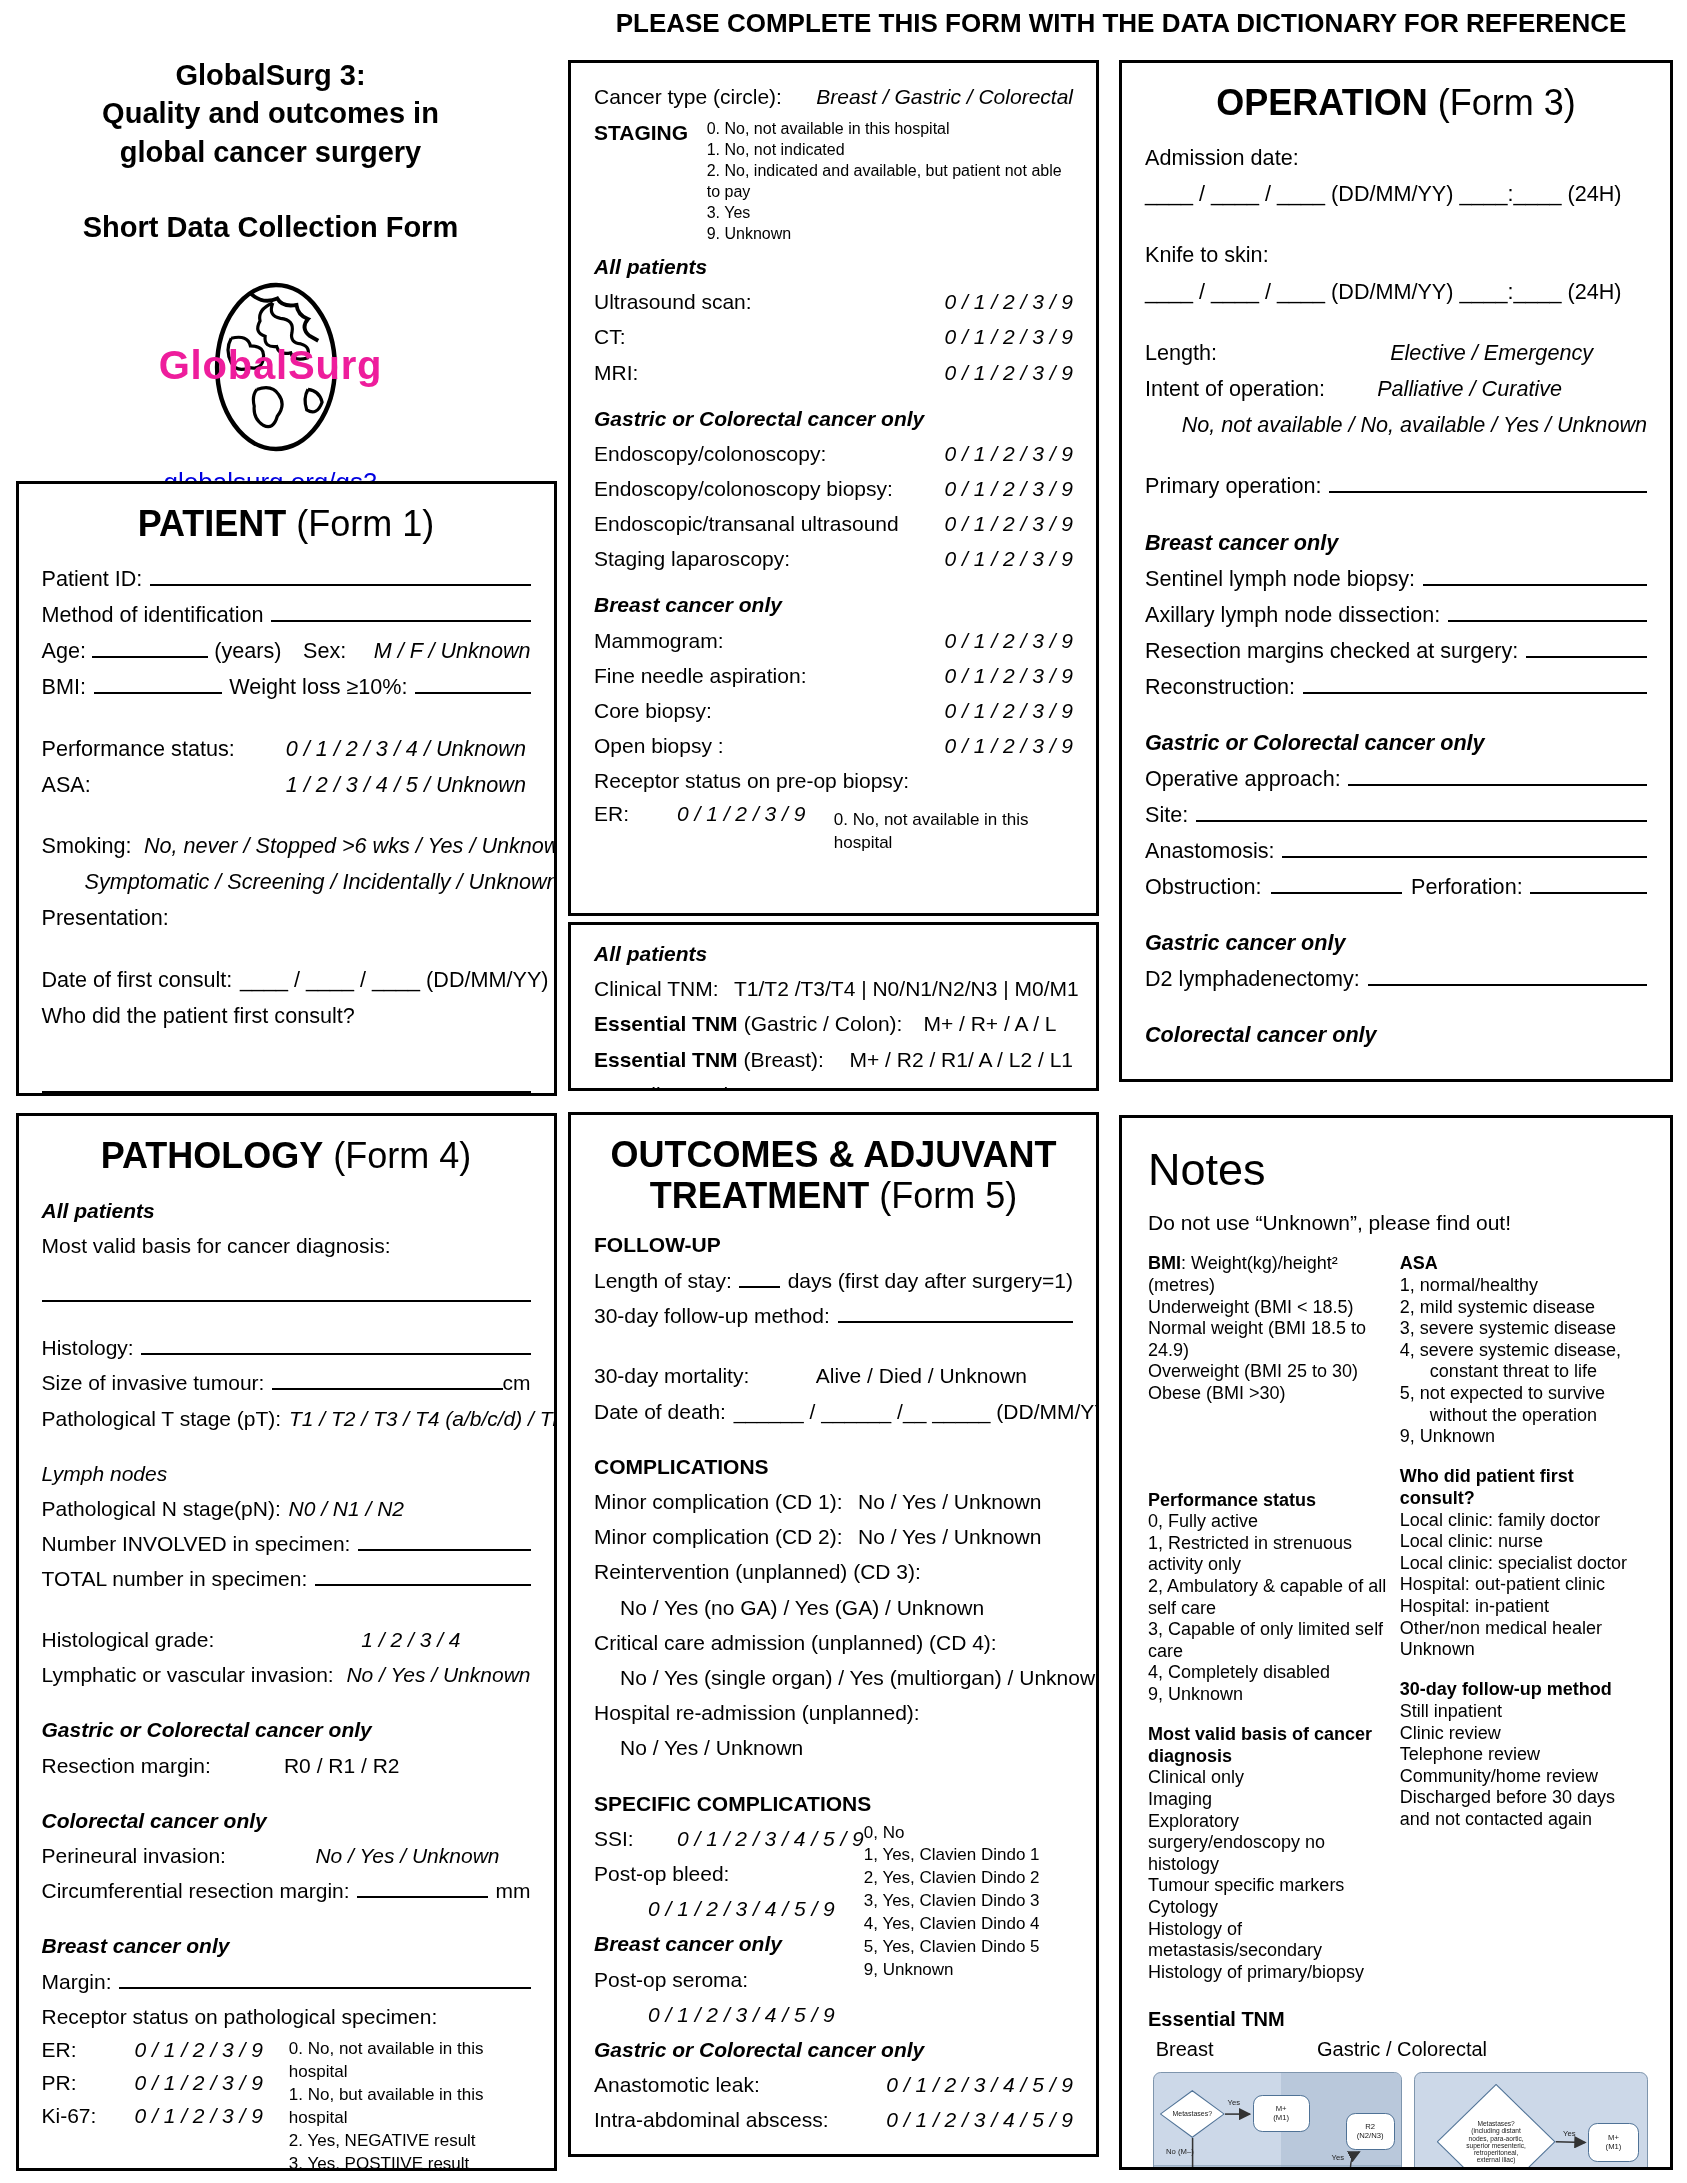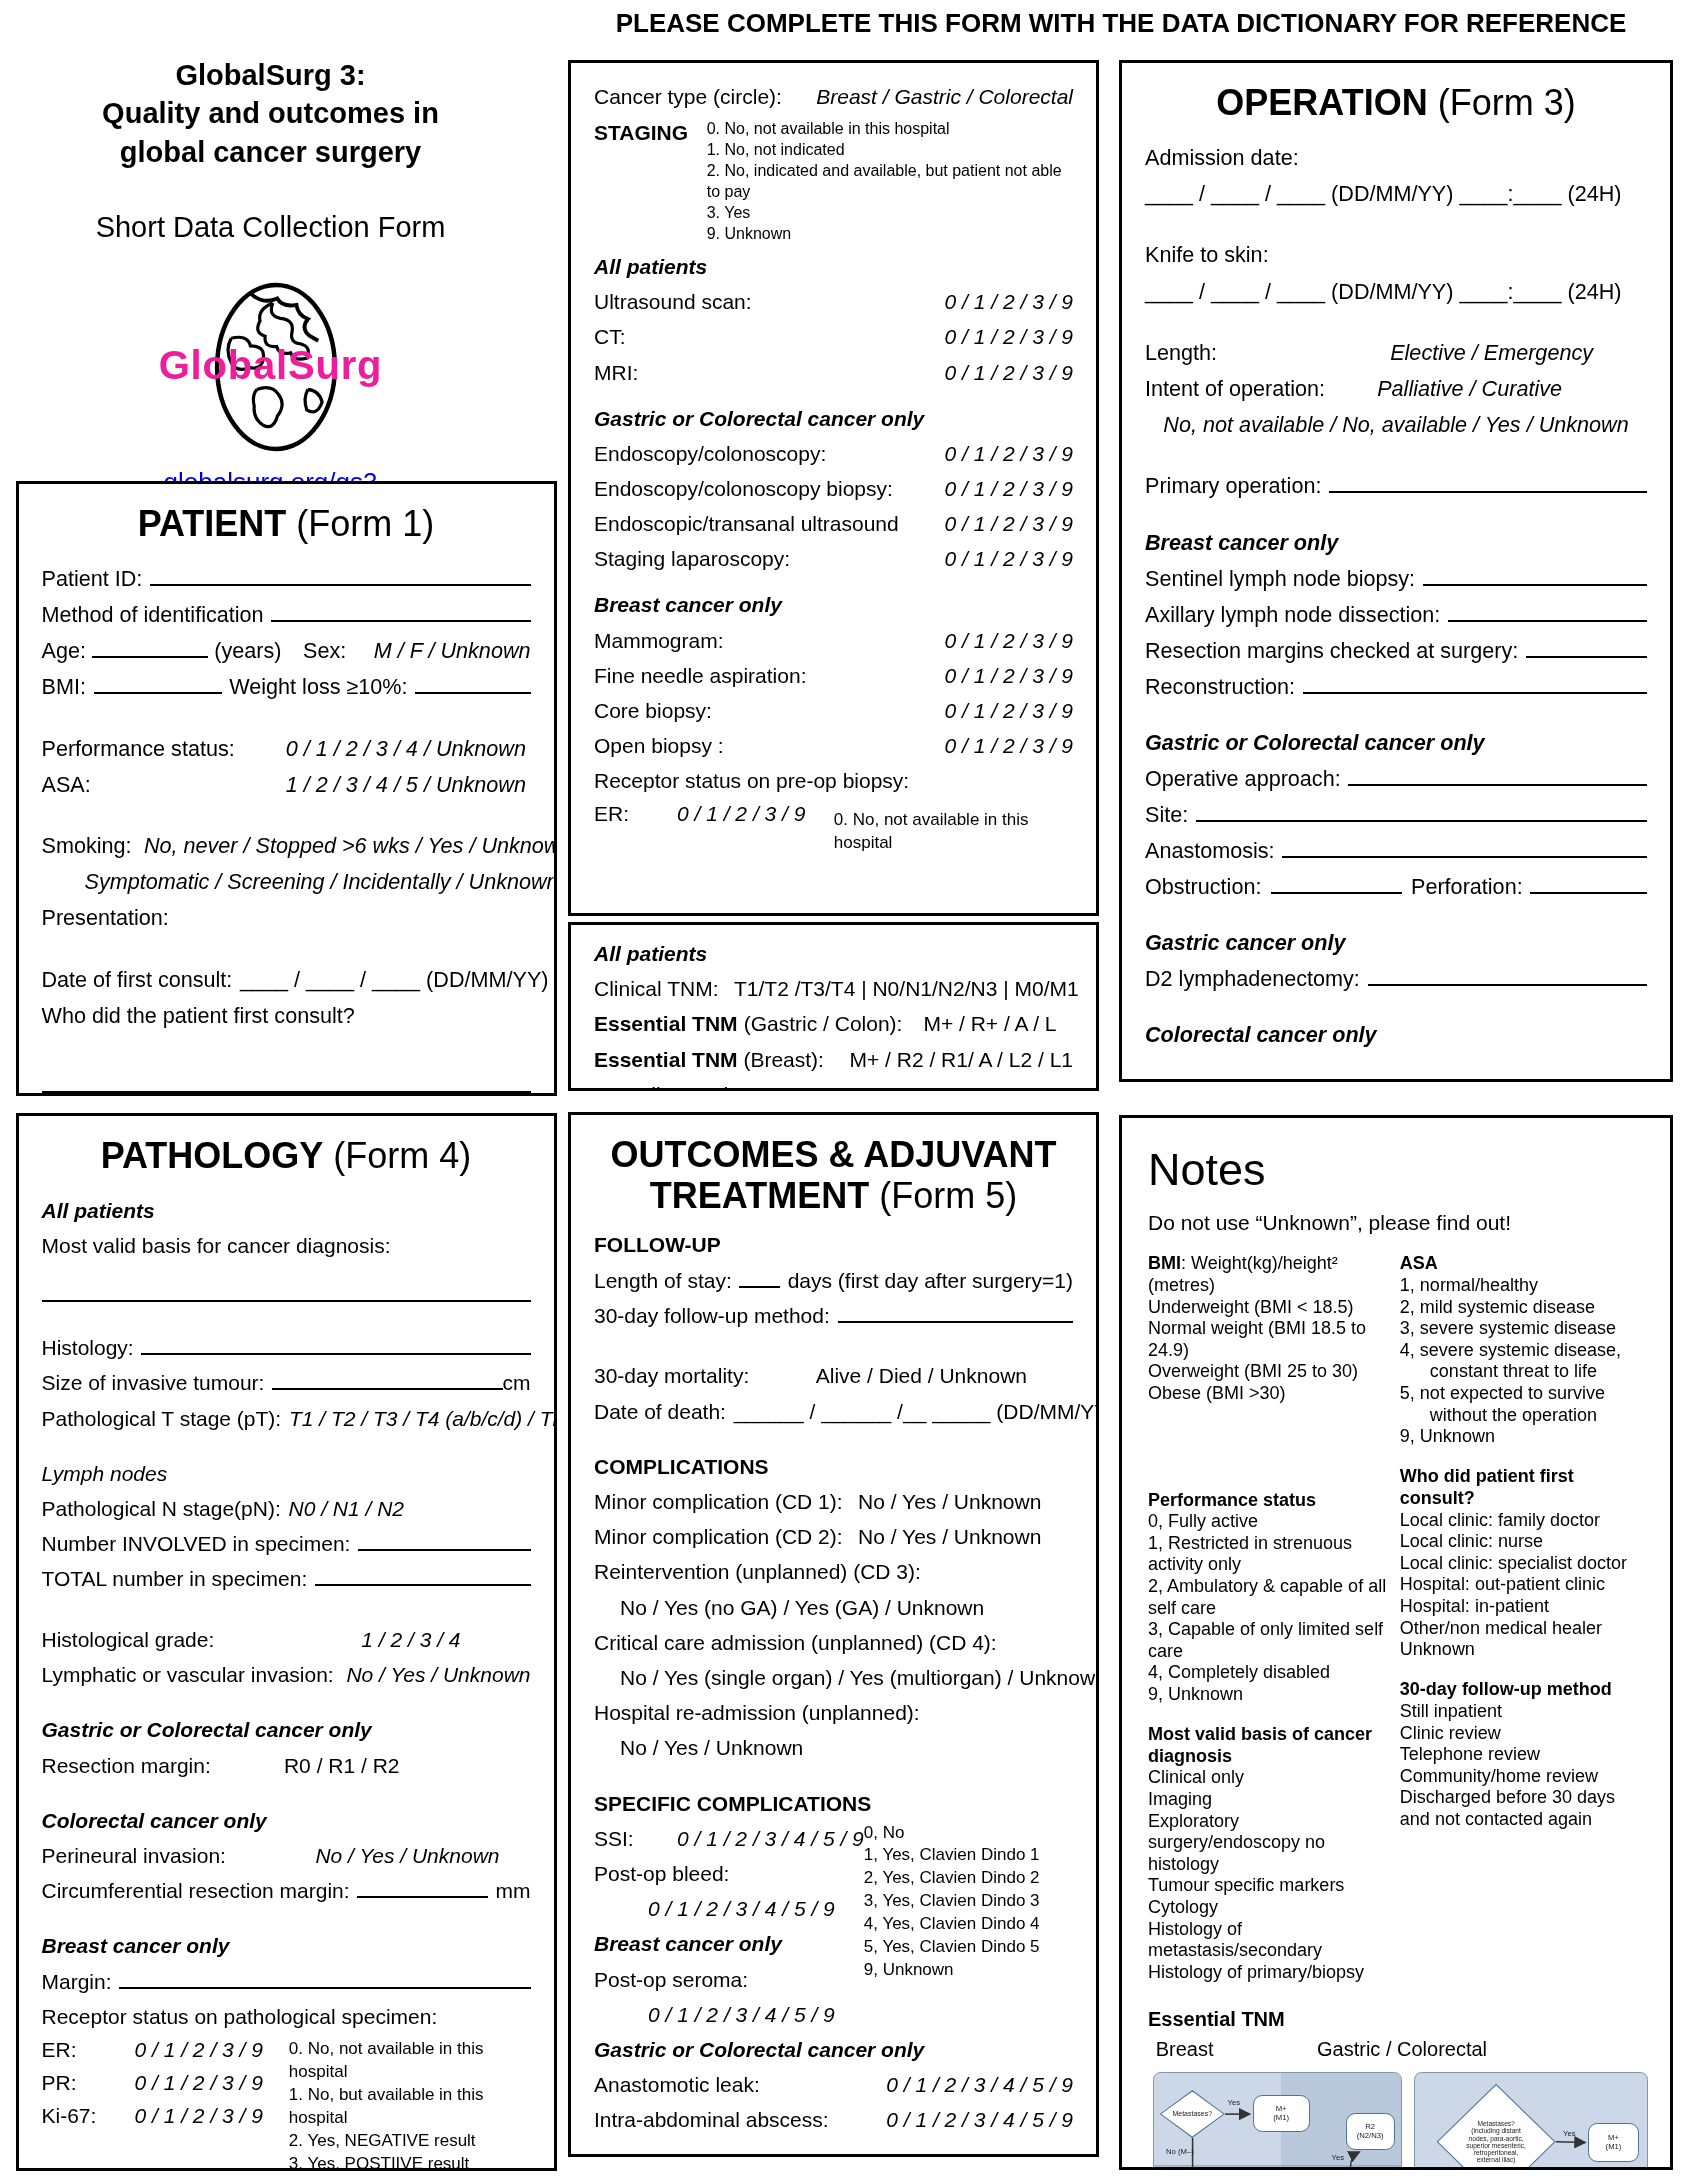--- a/index.html
+++ b/index.html
@@ -5,21 +5,21 @@
   html,body{margin:0;padding:0;}
   body{width:1688px;height:2183px;position:relative;background:#fff;color:#000;
        font-family:"Liberation Sans","DejaVu Sans",sans-serif;}
   .b{font-weight:bold}.i{font-style:italic}.bi{font-weight:bold;font-style:italic}
   .page{position:absolute;inset:0;overflow:hidden}
   .topnote{position:absolute;left:568px;top:7.7px;width:1106px;text-align:center;
            font-size:26px;font-weight:bold}
   
   .titleblock{position:absolute;left:54px;top:56px;width:433px;text-align:center}
   .mt{font-size:29px;font-weight:bold;line-height:1.32}
-  .st{font-size:29px;font-weight:normal;margin-top:40px}
+  .st{font-size:29px;font-weight:bold;margin-top:40px}
   .globe-wrap{position:relative;margin:36px auto 0;width:325px;height:178px}
   .globe{position:absolute;left:104px;top:0;width:128px;height:174px}
   .logotext{position:absolute;left:0;top:63px;width:325px;text-align:center;
             font-size:40px;font-weight:bold;color:#ee1d9c;letter-spacing:0.8px}
   .link{display:block;margin-top:9.3px;font-size:26px;color:#0000e0;text-decoration:underline;cursor:pointer}
   
   .box{position:absolute;border:3.1px solid #000;background:#fff;box-sizing:border-box;
        padding:14px 23px;overflow:hidden;font-size:21.6px;line-height:1.42}
   .bt{font-size:36px;text-align:center;margin:4.6px 0 20px;font-weight:normal;line-height:1.15}
   .bt .b{font-weight:bold}
@@ -285,21 +285,21 @@
       </div>
     <div class="gap"></div>
     <div class="row sb">
         <span>Length:</span>
         <span class="i" style="padding-right:54px">Elective   /   Emergency</span>
       </div>
     <div class="row sb">
         <span>Intent of operation:</span>
         <span class="i" style="padding-right:85px">Palliative  /  Curative</span>
       </div>
-    <div class="row" style="justify-content:center">
+    <div class="row" style="justify-content:flex-end">
         <span class="i">No, not available / No, available / Yes / Unknown</span>
       </div>
     <div class="gap"></div>
     <div class="row">
         <span>Primary operation:</span>
         <span class="bl grow"></span>
       </div>
     <div class="gap"></div>
     <div class="bi">Breast cancer only</div>
     <div>

